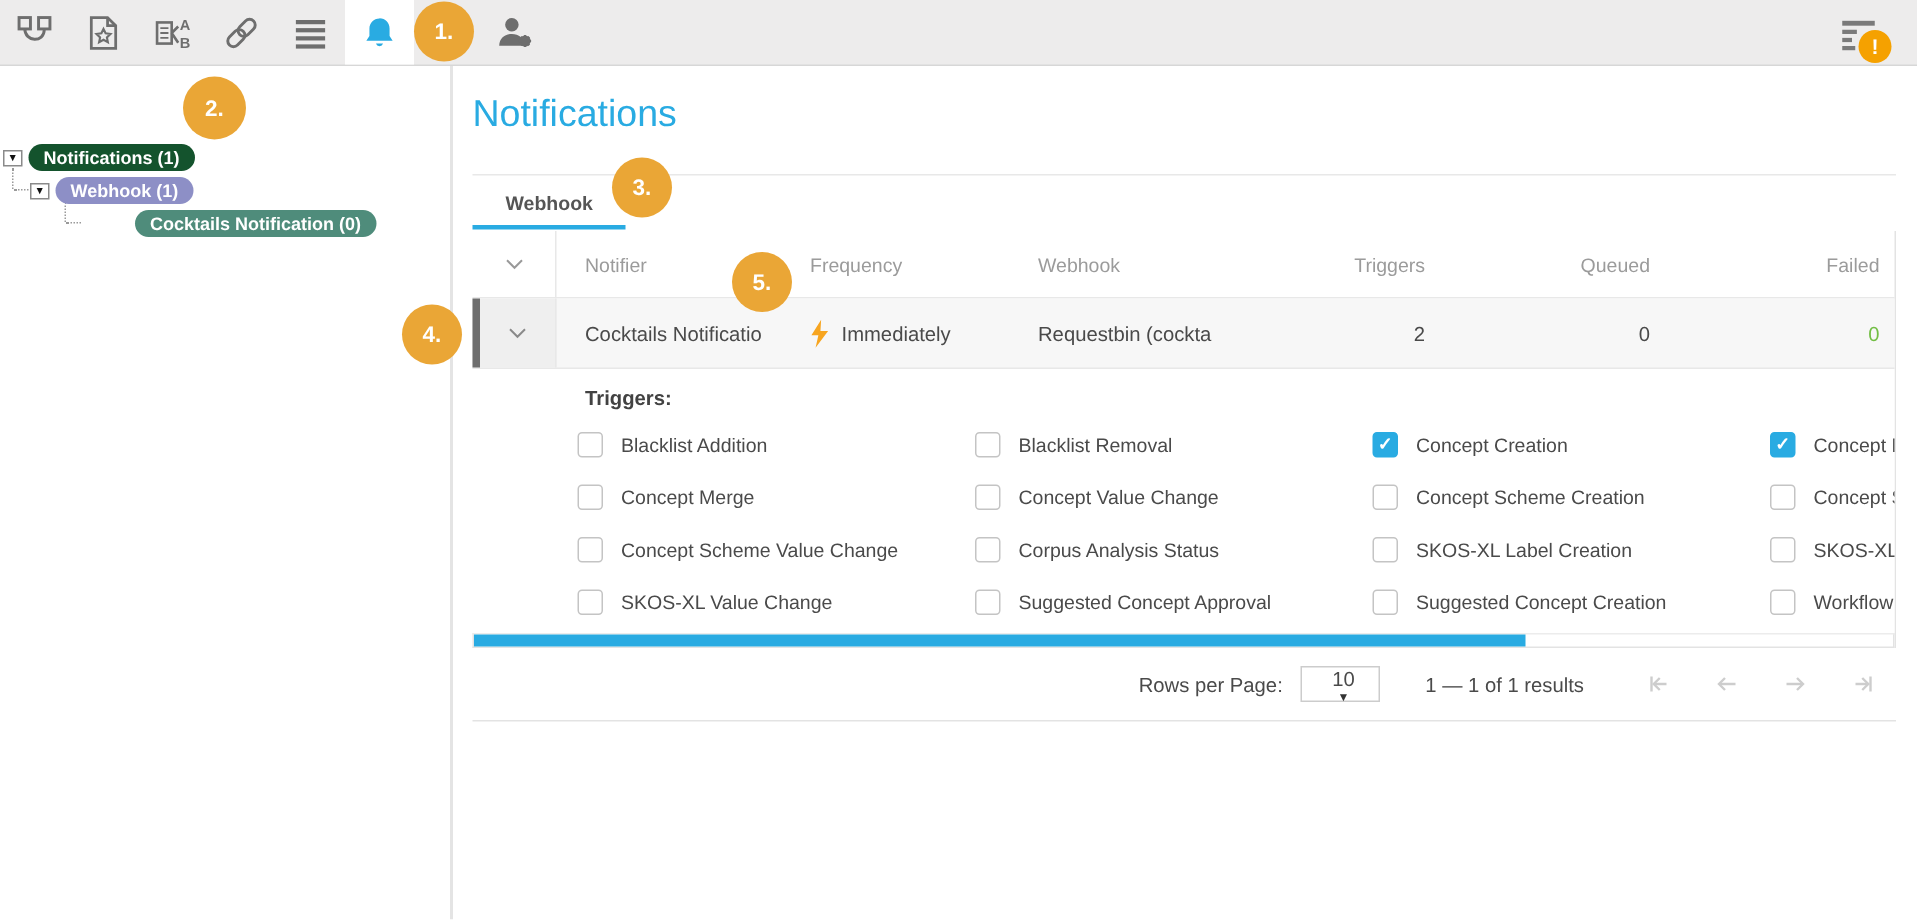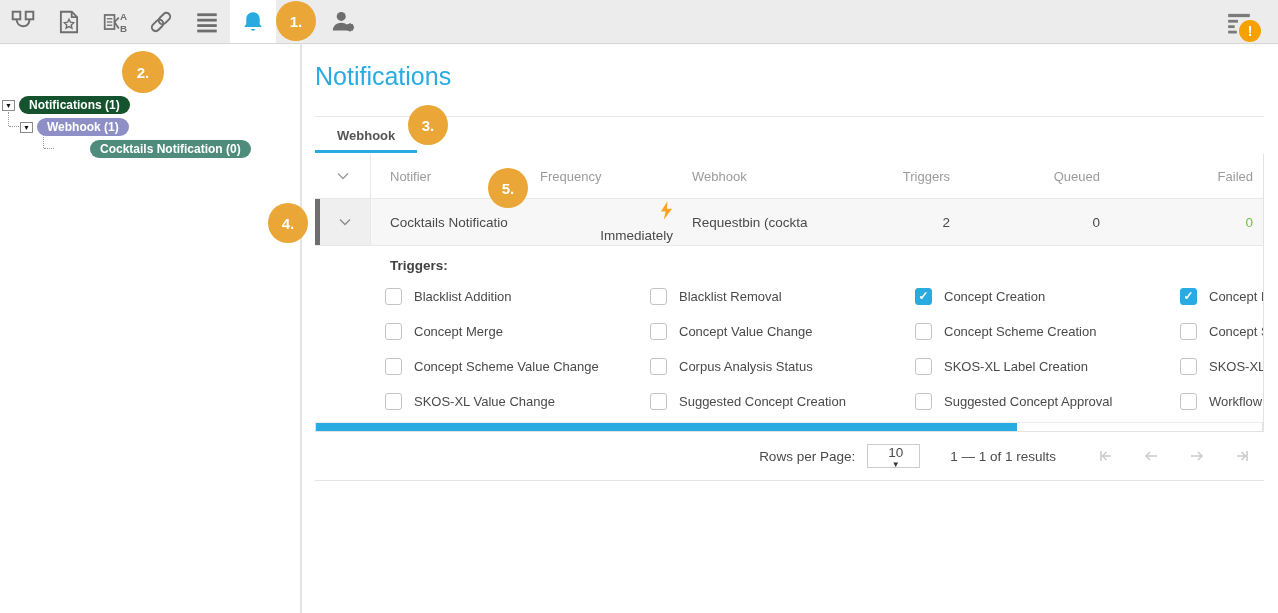--- a/index.html
+++ b/index.html
@@ -44,21 +44,21 @@
   .table-wrap { width:949px; }
   .t-upper { border-right:1px solid #e3e3e3; }
   .t-grid { display:grid; grid-template-columns:56px 150px 152px 187px 100px 150px 153px; align-items:center; }
   .t-head { height:45px; color:#9b9b9b; font-size:13px; border-bottom:1px solid #e8e8e8; }
   .t-row  { height:47px; background:#f7f7f7; font-size:13.5px; color:#4a4a4a; border-bottom:1px solid #e8e8e8; }
   .cell-expand { height:100%; display:flex; align-items:center; justify-content:center;
     border-right:1px solid #e8e8e8; cursor:pointer; }
   .t-row .cell-expand { background:#efefef; border-left:5px solid #6e6e6e; }
   .cell-text { padding-left:19px; white-space:nowrap; overflow:hidden; }
   .cell-num { text-align:right; padding-right:10px; }
-  .freq { display:flex; align-items:flex-end; gap:8px;flex-direction:column; }
+  .freq { display:flex; align-items:center; gap:8px; }
   .green { color:#72be44; }
 
   
   .panel { height:176px; padding:12px 0 16px 0; overflow:hidden; background:#fff; }
   .panel-heading { margin-left:75px; font-size:13.5px; font-weight:bold; color:#424242; }
   .trigger-grid { margin:14px 0 0 70px; display:grid; grid-template-columns:repeat(4,265px);
     row-gap:17px; }
   .trigger-item { display:flex; align-items:center; gap:12px; height:18px; white-space:nowrap;text-align:center; }
   .cb { width:17px; height:17px; border:1px solid #c4c4c4; border-radius:3px; background:#fff;
     flex:none; cursor:pointer; display:flex; align-items:center; justify-content:center;
@@ -277,25 +277,25 @@
               <div class="trigger-item">
                 <span class="cb"></span>
                 <span class="lbl">SKOS-XL</span>
               </div>
               <div class="trigger-item">
                 <span class="cb"></span>
                 <span class="lbl">SKOS-XL Value Change</span>
               </div>
               <div class="trigger-item">
                 <span class="cb"></span>
+                <span class="lbl">Suggested Concept Approval</span>
+              </div>
+              <div class="trigger-item">
+                <span class="cb"></span>
                 <span class="lbl">Suggested Concept Creation</span>
-              </div>
-              <div class="trigger-item">
-                <span class="cb"></span>
-                <span class="lbl">Suggested Concept Approval</span>
               </div>
               <div class="trigger-item">
                 <span class="cb"></span>
                 <span class="lbl">Workflow</span>
               </div>
             </div>
         </div>
 
         <div class="hscroll">
           <div class="hthumb"></div>

